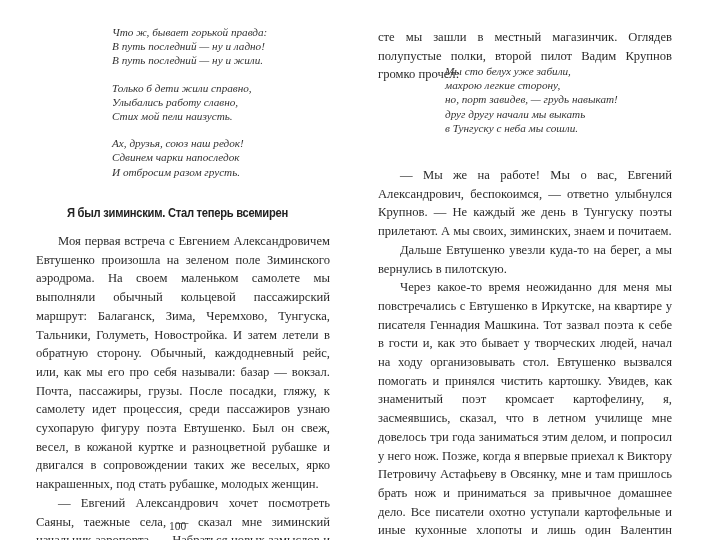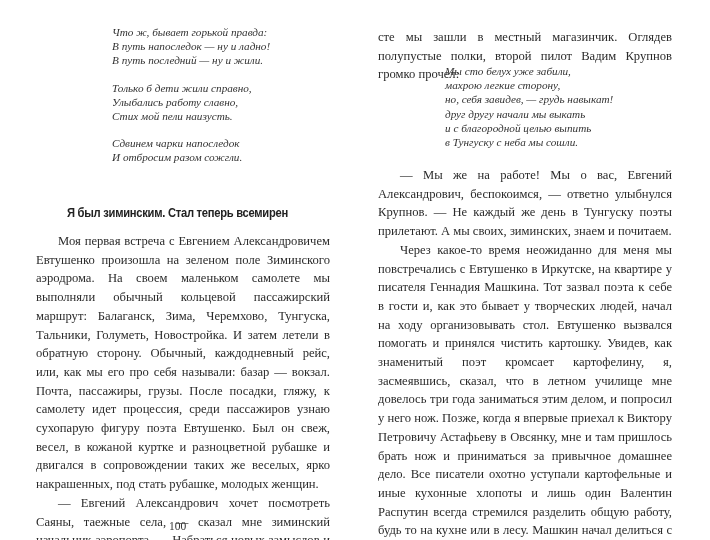--- a/index.html
+++ b/index.html
@@ -45,31 +45,32 @@
 </style>
 </head>
 <body>
 
 <div class="spread">
 
   <div class="page left">
     <div class="poem">
       <div class="stanza">
         <span class="line">Что ж, бывает горькой правда:</span>
-        <span class="line">В путь напоследок — ну и ладно!</span>
+        <span class="line">В путь последний — ну и ладно!</span>
         <span class="line">В путь последний — ну и жили.</span>
       </div>
       <div class="stanza">
         <span class="line">Только б дети жили справно,</span>
         <span class="line">Улыбались работу славно,</span>
         <span class="line">Стих мой пели наизусть.</span>
       </div>
       <div class="stanza">
+        <span class="line">Ах, друзья, союз наш редок!</span>
         <span class="line">Сдвинем чарки напоследок</span>
-        <span class="line">И отбросим разом сожгли.</span>
+        <span class="line">И отбросим разом грусть.</span>
       </div>
     </div>
 
     <div class="heading">Я был зиминским. Стал теперь всемирен</div>
 
     <div class="body-text">
       <p>Моя первая встреча с Евгением Александровичем Евтушенко произошла на зеленом поле Зиминского аэродрома. На своем маленьком самолете мы выполняли обычный кольцевой пассажирский маршрут: Балаганск, Зима, Черемхово, Тунгуска, Тальники, Голуметь, Новостройка. И затем летели в обратную сторону. Обычный, каждодневный рейс, или, как мы его про себя называли: базар — вокзал. Почта, пассажиры, грузы. После посадки, гляжу, к самолету идет процессия, среди пассажиров узнаю сухопарую фигуру поэта Евтушенко. Был он свеж, весел, в кожаной куртке и разноцветной рубашке и двигался в сопровождении таких же веселых, ярко накрашенных, под стать рубашке, молодых женщин.</p>
       <p>— Евгений Александрович хочет посмотреть Саяны, таежные села, — сказал мне зиминский начальник аэропорта. — Набраться новых замыслов и сил. Опять земли коснувшись, по которой когда-то босиком еще пылил, — продекламировал он и добавил: — Завтра заберете его и привезете обратно.</p>
 
     </div>
@@ -80,28 +81,28 @@
   <div class="page right">
     <div class="right-abs" style="left:0;">
       <div class="body-text top" style="left:23px; top:28px;">
         <p class="noindent">сте мы зашли в местный магазинчик. Оглядев полупустые полки, второй пилот Вадим Крупнов громко прочел:</p>
       </div>
 
       <div class="poem">
         <div class="stanza">
           <span class="line">Мы сто белух уже забили,</span>
           <span class="line">махрою легкие сторону,</span>
-          <span class="line">но, себя завидев, — грудь навыкат!</span>
+          <span class="line">но, порт завидев, — грудь навыкат!</span>
           <span class="line">друг другу начали мы выкать</span>
-          <span class="line">и с благородной целью выпить</span>
           <span class="line">в Тунгуску с неба мы сошли.</span>
         </div>
       </div>
 
       <div class="body-text bottom" style="left:23px; top:166px;">
         <p>— Мы же на работе! Мы о вас, Евгений Александрович, беспокоимся, — ответно улыбнулся Крупнов. — Не каждый же день в Тунгуску поэты прилетают. А мы своих, зиминских, знаем и почитаем.</p>
+        <p>Дальше Евтушенко увезли куда-то на берег, а мы вернулись в пилотскую.</p>
         <p>Через какое-то время неожиданно для меня мы повстречались с Евтушенко в Иркутске, на квартире у писателя Геннадия Машкина. Тот зазвал поэта к себе в гости и, как это бывает у творческих людей, начал на ходу организовывать стол. Евтушенко вызвался помогать и принялся чистить картошку. Увидев, как знаменитый поэт кромсает картофелину, я, засмеявшись, сказал, что в летном училище мне довелось три года заниматься этим делом, и попросил у него нож. Позже, когда я впервые приехал к Виктору Петровичу Астафьеву в Овсянку, мне и там пришлось брать нож и приниматься за привычное домашнее дело. Все писатели охотно уступали картофельные и иные кухонные хлопоты и лишь один Валентин Распутин всегда стремился разделить общую работу, будь то на кухне или в лесу. Машкин начал делиться с Евгением Александровичем своими впечатлениями о только что прочитанном романе Уоррена Пени Роберта «Вся королевская</p>
       </div>
     </div>
 
   </div>
 
 </div>
 
 </body></html>

